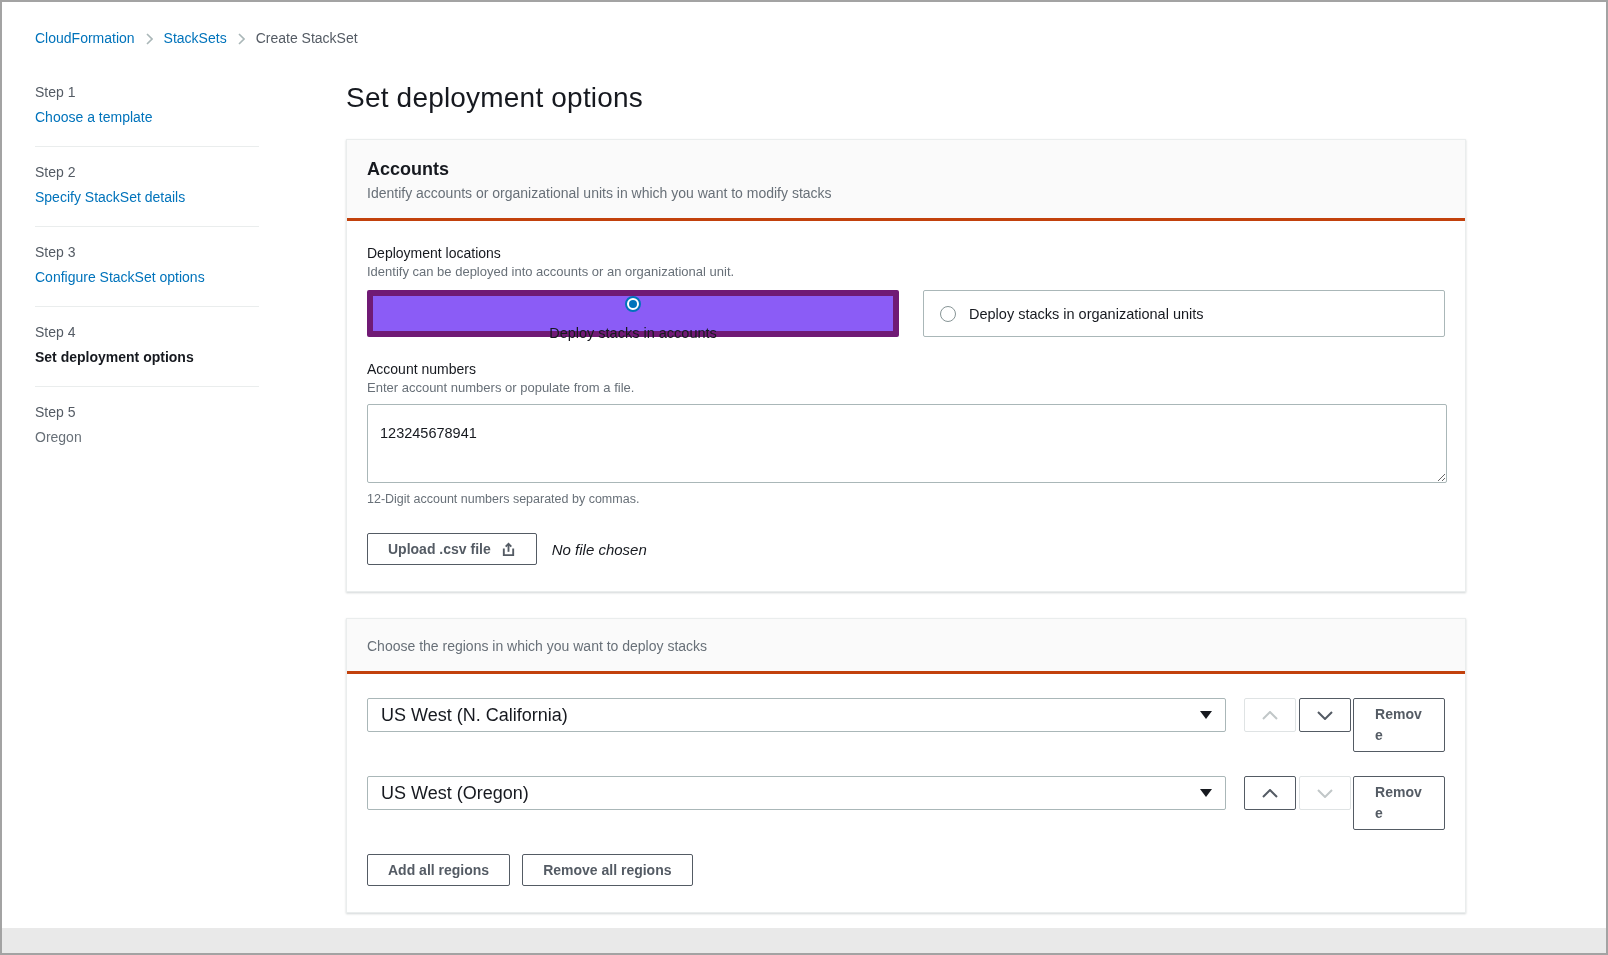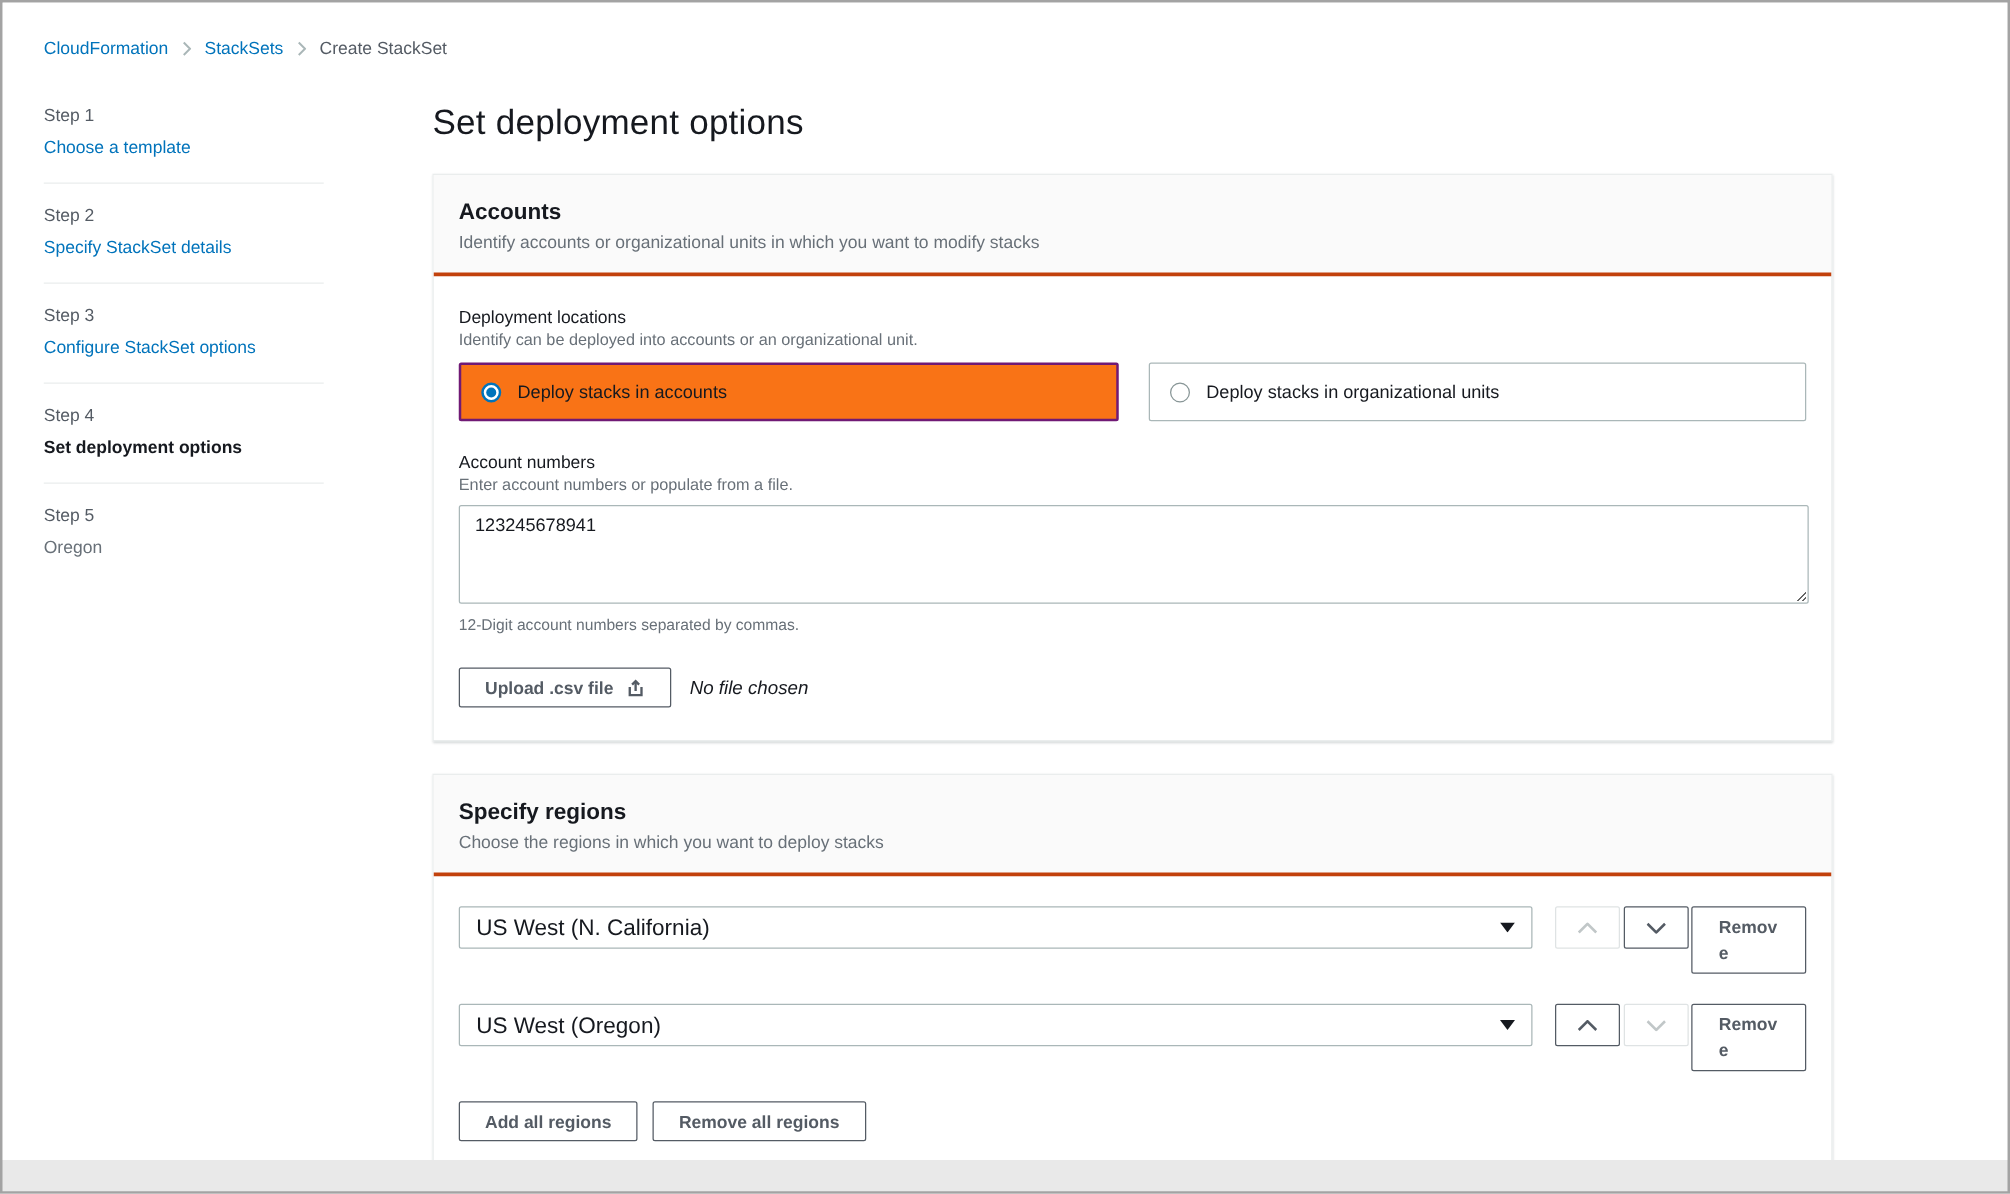--- a/index.html
+++ b/index.html
@@ -88,41 +88,41 @@
     display: flex;
     align-items: center;
     gap: 13px;
     padding: 0 16px;
     border-radius: 2px;
     border: 1px solid #aab7b8;
     background: #ffffff;
     cursor: pointer;
     font-size: 14.5px;
   }
-  .tile.selected { border: 2px solid #701a75; background: #f97316; }
+  .tile.selected { border: 6px solid #701a75; background: #8b5cf6; flex-direction: column; }
   .radio {
     width: 16px; height: 16px; border-radius: 50%;
     border: 1px solid #879596; background: #fff;
     position: relative; flex-shrink: 0;
   }
   .radio.checked { border: 2px solid #0073bb; }
   .radio.checked::after {
     content: ""; position: absolute; width: 8px; height: 8px;
     background: #0073bb; border-radius: 50%;
     top: 50%; left: 50%; transform: translate(-50%, -50%);
   }
 
   .field-group { margin-top: 24px; }
 
   textarea.account-input {
     width: 1080px; height: 79px;
     margin-top: 9px;
     border: 1px solid #aab7b8;
     border-radius: 2px;
-    padding: 8px 12px;
+    padding: 20px 12px;
     font-family: "Liberation Sans", sans-serif;
     font-size: 14.5px;
     color: #16191f;
     resize: both;
     outline: none;
   }
 
   
   .btn {
     display: inline-flex;
@@ -273,21 +273,20 @@
                 </span>
               </button>
               <span class="file-status">No file chosen</span>
             </div>
 
           </div>
         </section>
 
         <section class="card">
           <div class="card-header">
-            <h2 class="card-title">Specify regions</h2>
             <div class="card-desc">Choose the regions in which you want to deploy stacks</div>
           </div>
           <div class="card-body">
 
             <div class="region-row">
               <div class="region-select">
                 <span>US West (N. California)</span>
                 <span style="display:inline-flex;">
                   <svg width="12" height="8" viewBox="0 0 12 8">
                       <polygon points="0,0 12,0 6,8" fill="#16191f"></polygon>

